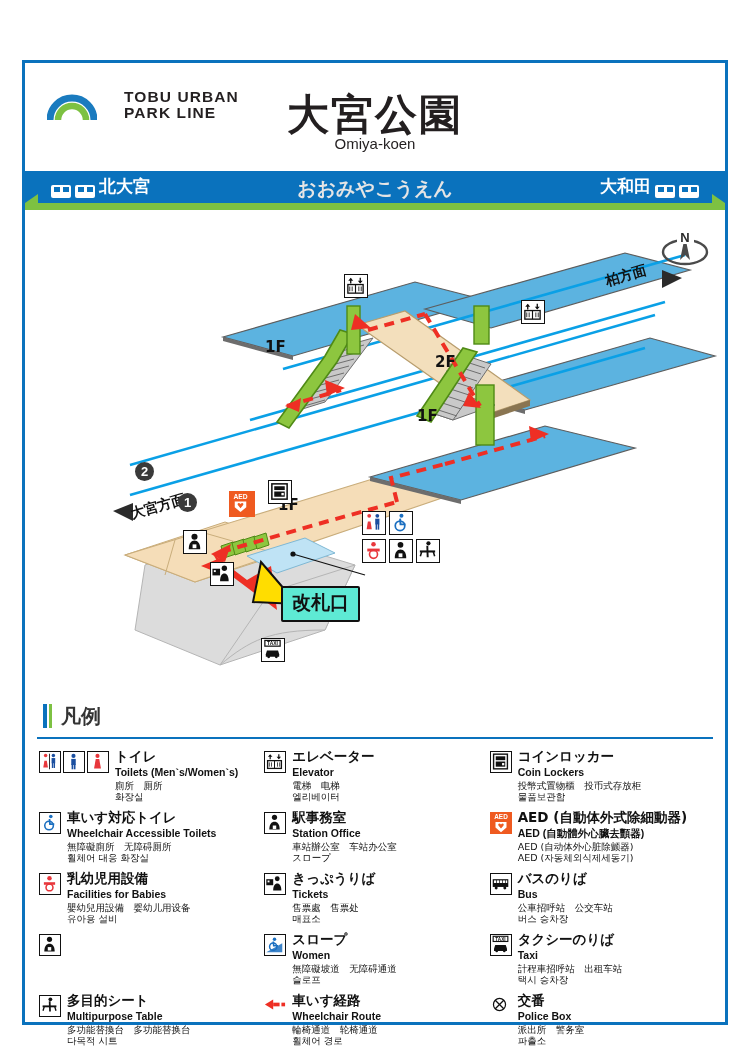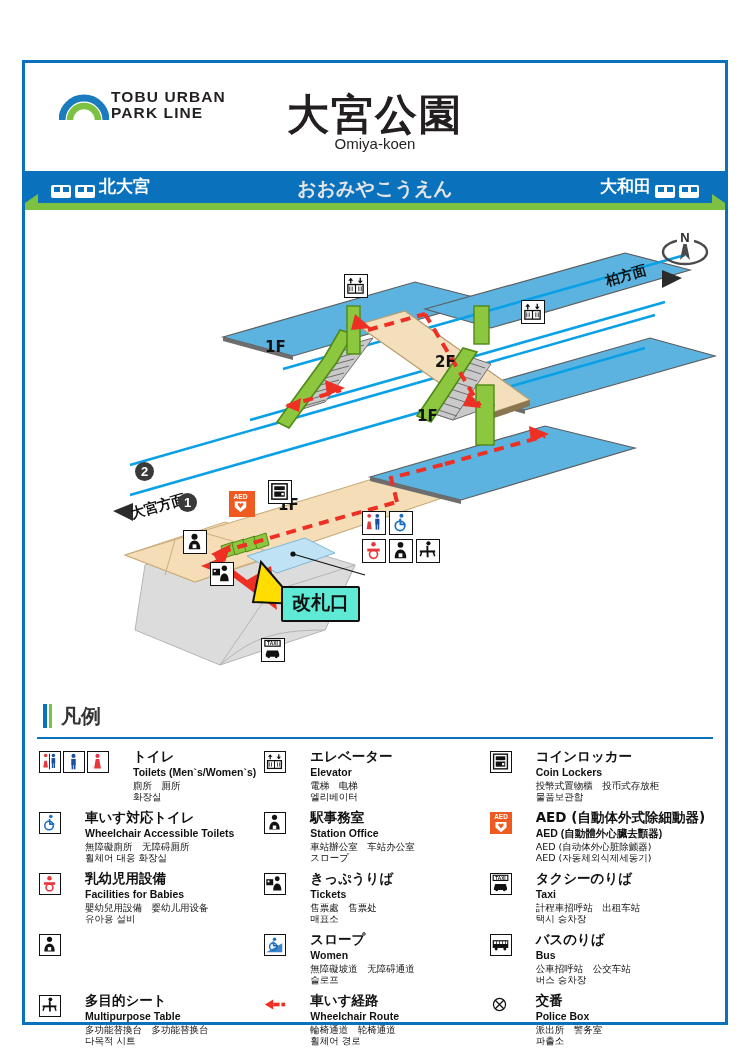--- a/index.html
+++ b/index.html
@@ -5,21 +5,21 @@
   html,body{margin:0;padding:0;background:#ffffff;}
   body{font-family:"Liberation Sans","DejaVu Sans",sans-serif;}
   #page{position:relative;width:750px;height:1061px;background:#ffffff;overflow:hidden;}
 
   
   #poster{position:absolute;left:22px;top:60px;width:706px;height:965px;
           border:3px solid #0a72bd;box-sizing:border-box;background:#fff;}
 
   
   .header{position:relative;height:64px;}
-  .logo-wrap{position:absolute;left:34px;top:26px;display:flex;align-items:center;gap:2px;}
+  .logo-wrap{position:absolute;left:22px;top:26px;display:flex;align-items:center;gap:27px;}
   .logo-mark{width:50px;height:32px;position:relative;}
   .logo-text{line-height:1.06;font-weight:bold;font-size:15.5px;letter-spacing:1.1px;color:#231f20;}
   .station-jp{position:absolute;left:0;right:0;top:24px;text-align:center;
               font-size:42px;font-weight:bold;color:#231f20;letter-spacing:2px;
               font-family:"DejaVu Sans","Liberation Sans",sans-serif;}
   .station-en{position:absolute;left:0;right:0;top:72px;text-align:center;
               font-size:15px;color:#231f20;font-weight:normal;}
 
   
   .strip{position:relative;height:32px;background:#0a72bd;margin-top:44px;}
@@ -47,21 +47,21 @@
   .legend-head{position:relative;height:42px;border-bottom:2px solid #0a72bd;margin:0 12px;}
   .legend-head .bar1{position:absolute;left:6px;top:9px;width:4px;height:24px;background:#0a72bd;}
   .legend-head .bar2{position:absolute;left:12px;top:9px;width:3px;height:24px;background:#7dc142;}
   .legend-head .ttl{position:absolute;left:24px;top:8px;font-size:20px;font-weight:bold;color:#333;
                     font-family:"DejaVu Sans","Liberation Sans",sans-serif;}
 
   
   .legend-grid{display:grid;grid-template-columns:1fr 1fr 1fr;padding:10px 14px 6px 14px;
                column-gap:4px;row-gap:4px;}
   .lg-col{display:flex;flex-direction:column;gap:7px;}
-  .lg-item{display:flex;align-items:flex-start;gap:24px;min-height:54px;}
+  .lg-item{display:flex;align-items:flex-start;gap:6px;min-height:54px;}
   .lg-icons{display:flex;gap:2px;flex:0 0 auto;padding-top:2px;}
   .lg-txt{line-height:1.16;}
   .lg-jp{font-size:13.5px;font-weight:bold;color:#111;
          font-family:"DejaVu Sans","Liberation Sans",sans-serif;}
   .lg-en{font-size:10.5px;font-weight:bold;color:#111;margin-top:1px;}
   .lg-cn{font-size:9.5px;color:#111;margin-top:2px;
          font-family:"DejaVu Sans","Liberation Sans",sans-serif;}
   .lg-kr{font-size:9.5px;color:#111;
          font-family:"DejaVu Sans","Liberation Sans",sans-serif;}
 
@@ -616,40 +616,20 @@
             <div class="lg-en">AED (自動體外心臟去顫器)</div>
             <div class="lg-cn">AED (自动体外心脏除颤器)</div>
             <div class="lg-kr">AED (자동체외식제세동기)</div>
           </span>
         </div>
 
         <div class="lg-item">
           <span class="lg-icons">
             <span class="pic">
               <svg width="19" height="19" viewBox="0 0 22 22">
-                <rect x="2.5" y="1.5" width="17" height="6" fill="none" stroke="#111" stroke-width="1.3"></rect>
-                <text x="11" y="6.5" font-size="5.4" fill="#111" text-anchor="middle" font-weight="bold" font-family="Liberation Sans, sans-serif">TAXI</text>
-                <path d="M3.5 16 l1.4 -4.5 h12.2 l1.4 4.5 v2.5 h-15 z" fill="#111"></path>
-                <circle cx="6.6" cy="18.6" r="1.5" fill="#111"></circle>
-                <circle cx="15.4" cy="18.6" r="1.5" fill="#111"></circle>
-              </svg>
-            </span>
-          </span>
-          <span class="lg-txt">
-            <div class="lg-jp">タクシーのりば</div>
-            <div class="lg-en">Taxi</div>
-            <div class="lg-cn">計程車招呼站　出租车站</div>
-            <div class="lg-kr">택시 승차장</div>
-          </span>
-        </div>
-
-        <div class="lg-item">
-          <span class="lg-icons">
-            <span class="pic">
-              <svg width="19" height="19" viewBox="0 0 22 22">
                 <rect x="2" y="6" width="18" height="9" fill="#111"></rect>
                 <g fill="#fff">
                   <rect x="3.4" y="7.4" width="2.6" height="3"></rect>
                   <rect x="6.8" y="7.4" width="2.6" height="3"></rect>
                   <rect x="10.2" y="7.4" width="2.6" height="3"></rect>
                   <rect x="13.6" y="7.4" width="2.6" height="3"></rect>
                   <rect x="17" y="7.4" width="1.8" height="3"></rect>
                 </g>
                 <circle cx="6" cy="16.2" r="1.7" fill="#111"></circle>
                 <circle cx="16" cy="16.2" r="1.7" fill="#111"></circle>
@@ -659,20 +639,40 @@
           <span class="lg-txt">
             <div class="lg-jp">バスのりば</div>
             <div class="lg-en">Bus</div>
             <div class="lg-cn">公車招呼站　公交车站</div>
             <div class="lg-kr">버스 승차장</div>
           </span>
         </div>
 
         <div class="lg-item">
           <span class="lg-icons">
+            <span class="pic">
+              <svg width="19" height="19" viewBox="0 0 22 22">
+                <rect x="2.5" y="1.5" width="17" height="6" fill="none" stroke="#111" stroke-width="1.3"></rect>
+                <text x="11" y="6.5" font-size="5.4" fill="#111" text-anchor="middle" font-weight="bold" font-family="Liberation Sans, sans-serif">TAXI</text>
+                <path d="M3.5 16 l1.4 -4.5 h12.2 l1.4 4.5 v2.5 h-15 z" fill="#111"></path>
+                <circle cx="6.6" cy="18.6" r="1.5" fill="#111"></circle>
+                <circle cx="15.4" cy="18.6" r="1.5" fill="#111"></circle>
+              </svg>
+            </span>
+          </span>
+          <span class="lg-txt">
+            <div class="lg-jp">タクシーのりば</div>
+            <div class="lg-en">Taxi</div>
+            <div class="lg-cn">計程車招呼站　出租车站</div>
+            <div class="lg-kr">택시 승차장</div>
+          </span>
+        </div>
+
+        <div class="lg-item">
+          <span class="lg-icons">
             <span class="pic noborder">
               <svg width="19" height="19" viewBox="0 0 22 22">
                 <circle cx="11" cy="11" r="7" fill="none" stroke="#111" stroke-width="1.4"></circle>
                 <line x1="5.8" y1="5.8" x2="16.2" y2="16.2" stroke="#111" stroke-width="1.4"></line>
                 <line x1="16.2" y1="5.8" x2="5.8" y2="16.2" stroke="#111" stroke-width="1.4"></line>
               </svg>
             </span>
           </span>
           <span class="lg-txt">
             <div class="lg-jp">交番</div>

